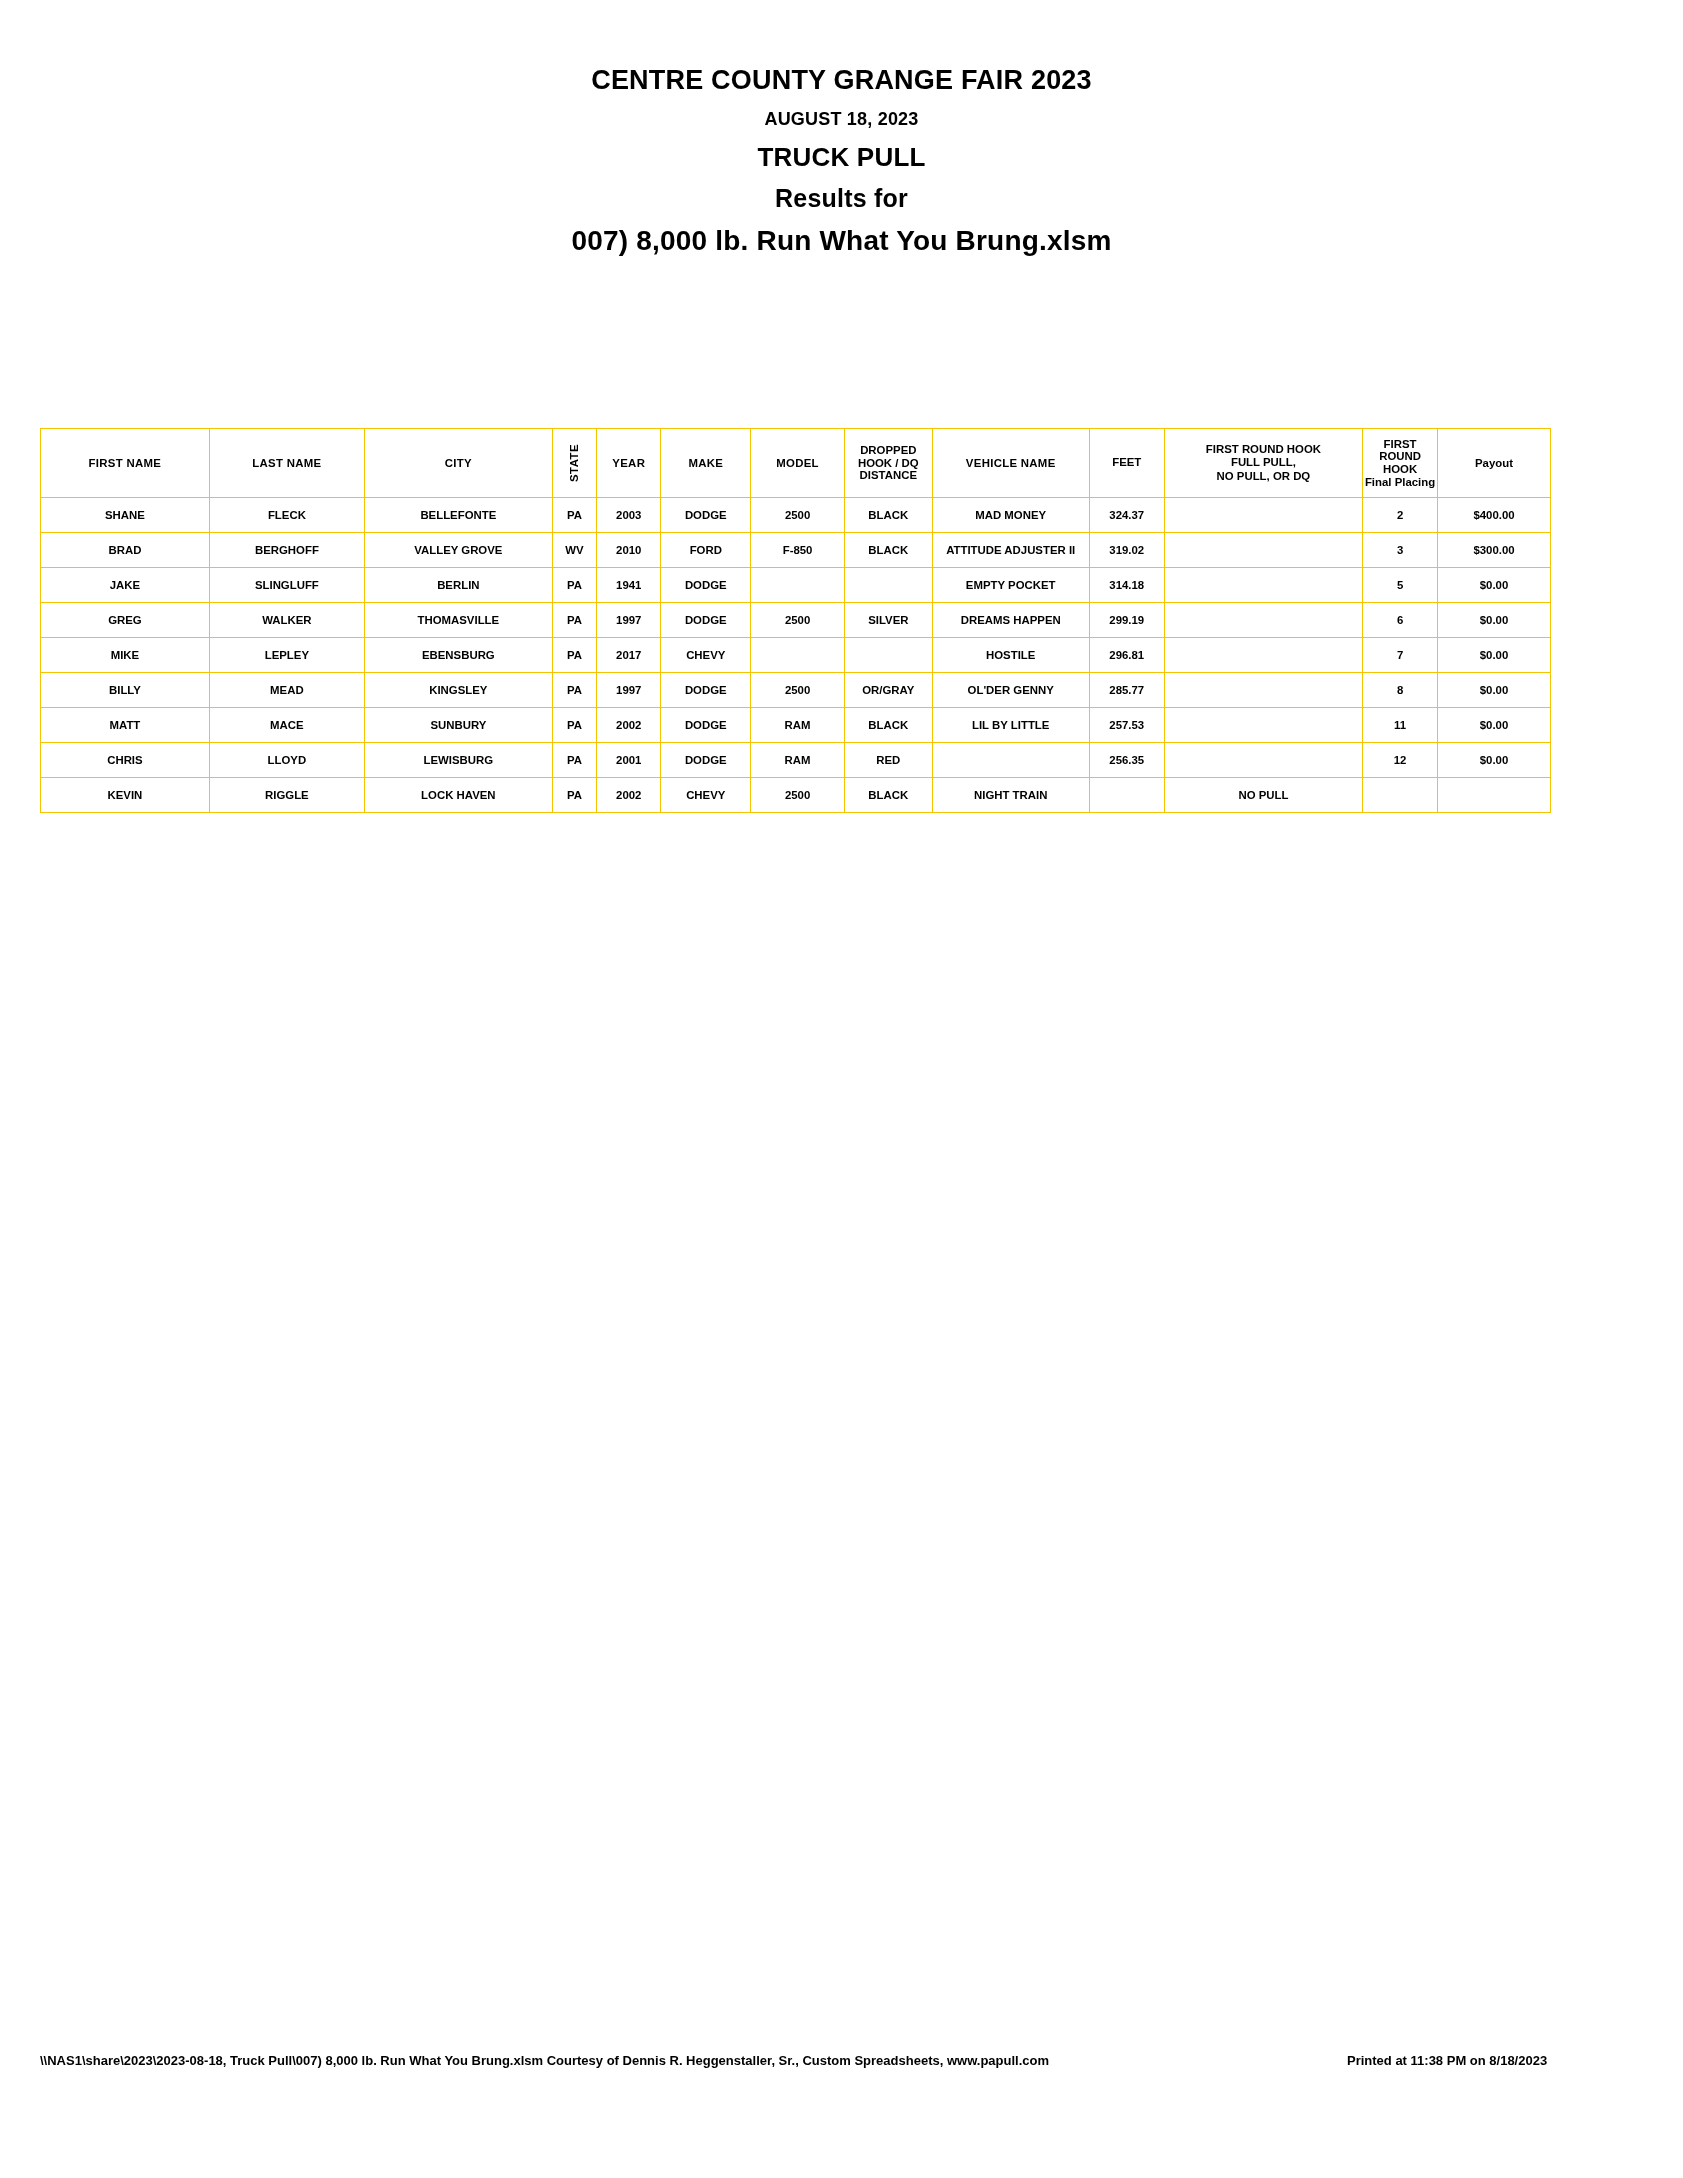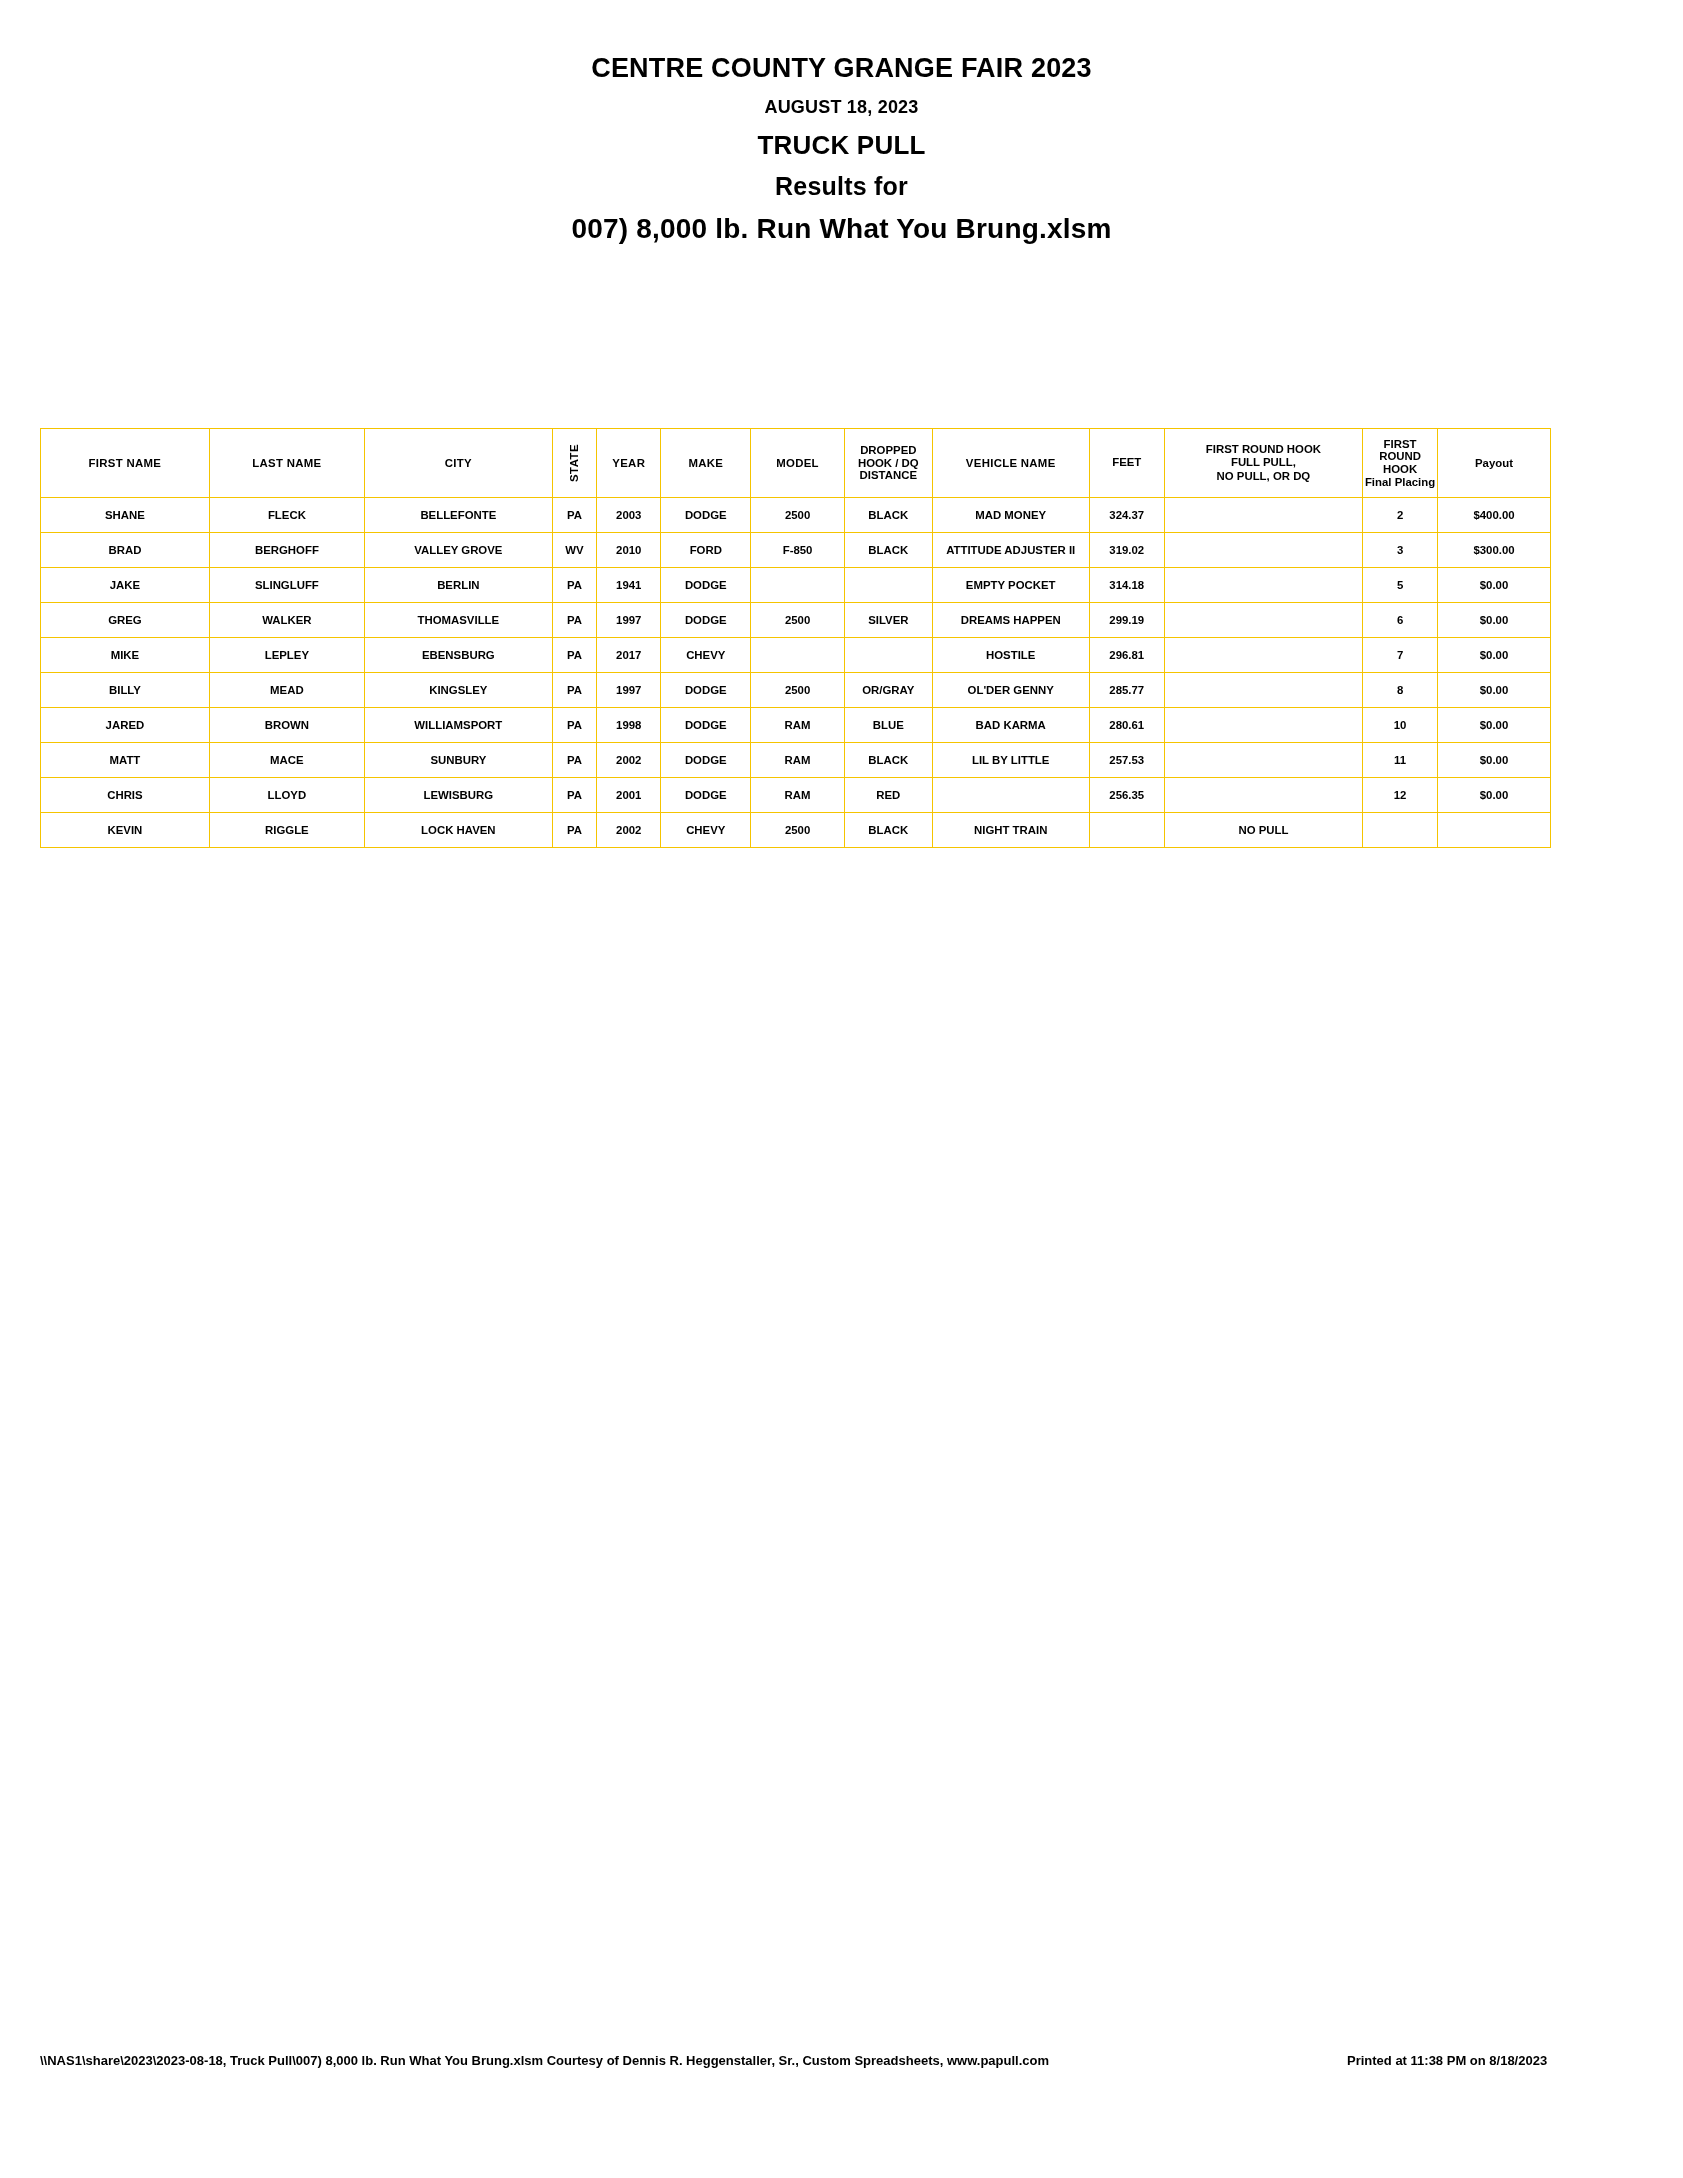--- a/index.html
+++ b/index.html
@@ -12,21 +12,21 @@
     height: 2178px;
     font-family: "Liberation Sans", sans-serif;
     color: #000000;
     position: relative;
   }
   .page {
     position: relative;
     width: 1683px;
     height: 2178px;
     box-sizing: border-box;
-    padding: 4px;
+    padding: 16px;
   }
   .title-block {
     text-align: center;
     padding-top: 51px;
   }
   .title-line {
     font-weight: bold;
     line-height: 1.0;
     margin: 0 0 16px 0;
     letter-spacing: 0.2px;
@@ -263,35 +263,20 @@
             <td class="left">DODGE</td>
             <td class="left">2500</td>
             <td>OR/GRAY</td>
             <td class="left">OL'DER GENNY</td>
             <td>285.77</td>
             <td></td>
             <td>8</td>
             <td>$0.00</td>
           </tr>
           <tr>
-            <td class="left">JARED</td>
-            <td class="left">BROWN</td>
-            <td class="left">WILLIAMSPORT</td>
-            <td>PA</td>
-            <td>1998</td>
-            <td class="left">DODGE</td>
-            <td class="left">RAM</td>
-            <td>BLUE</td>
-            <td class="left">BAD KARMA</td>
-            <td>280.61</td>
-            <td></td>
-            <td>10</td>
-            <td>$0.00</td>
-          </tr>
-          <tr>
             <td class="left">MATT</td>
             <td class="left">MACE</td>
             <td class="left">SUNBURY</td>
             <td>PA</td>
             <td>2002</td>
             <td class="left">DODGE</td>
             <td class="left">RAM</td>
             <td>BLACK</td>
             <td class="left">LIL BY LITTLE</td>
             <td>257.53</td>

